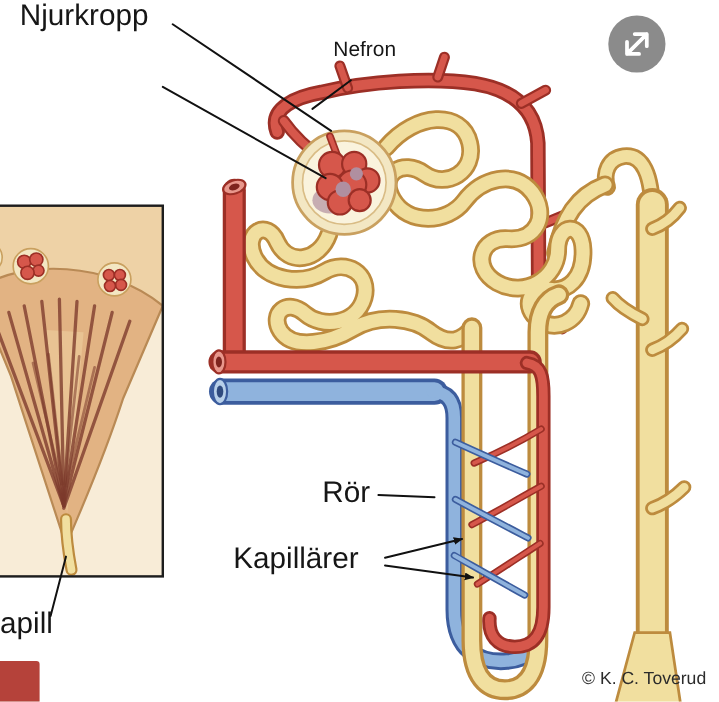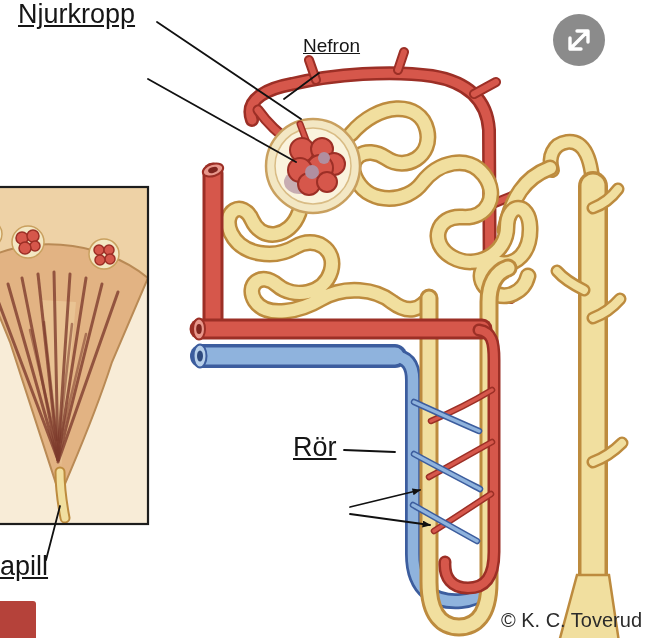--- a/index.html
+++ b/index.html
@@ -4,25 +4,25 @@
 <style>
   html,body{margin:0;padding:0;background:var(--page-bg,#fff);}
   .stage{
     position:relative;width:654px;height:638px;overflow:hidden;
     background:var(--page-bg,#fff);
     font-family:"Liberation Sans", sans-serif;
   }
   svg.art{position:absolute;left:0;top:0;}
   .lbl{
     position:absolute;color:var(--label-color,#161616);
-    font-size:27px;line-height:1.05;white-space:nowrap;text-decoration:underline;
+    font-size:27px;line-height:1.05;white-space:nowrap;
   }
   .lbl.title{font-size:19px;}
   .credit{
-    position:absolute;font-size:20px;color:var(--credit-color,#2b2b2b);
+    position:absolute;font-size:16px;color:var(--credit-color,#2b2b2b);
     white-space:nowrap;
   }
   .expand-btn{
     position:absolute;left:553px;top:14px;width:52px;height:52px;
     border:none;border-radius:50%;background:var(--expand-bg,#8b8b8b);
     display:flex;align-items:center;justify-content:center;cursor:pointer;padding:0;
   }
   
   .o-tan{fill:none;stroke:var(--tubule-outline,#bd8b3e);stroke-linecap:round;stroke-linejoin:round;}
   .i-tan{fill:none;stroke:var(--tubule-fill,#f1df9f);stroke-linecap:round;stroke-linejoin:round;}
@@ -206,20 +206,21 @@
       <path class="leader" d="M344,450 L395,452"></path>
       <path class="leader" d="M350,507 L420,490" marker-end="url(#arrow)"></path>
       <path class="leader" d="M350,514 L430,525" marker-end="url(#arrow)"></path>
       <path class="leader" d="M46,560 L60,506"></path>
     </g>
   </svg>
 
   <div class="lbl" style="left:18px;top:0px">Njurkropp</div>
   <div class="lbl title" style="left:303px;top:36px">Nefron</div>
   <div class="lbl" style="left:293px;top:433px">Rör</div>
+  <div class="lbl" style="left:212px;top:493px">Kapillärer</div>
   <div class="lbl" style="left:0px;top:552px">apill</div>
   <div class="credit" style="right:12px;top:609px">© K. C. Toverud</div>
 
   <button class="expand-btn">
     <svg width="52" height="52" viewBox="0 0 52 52">
       <path d="M17,35 L35,17 M35,17 L24,17 M35,17 L35,28 M17,35 L28,35 M17,35 L17,24" stroke="var(--expand-fg,#fff)" stroke-width="3.4" stroke-linecap="round" fill="none"></path>
     </svg>
   </button>
 
 </div>

